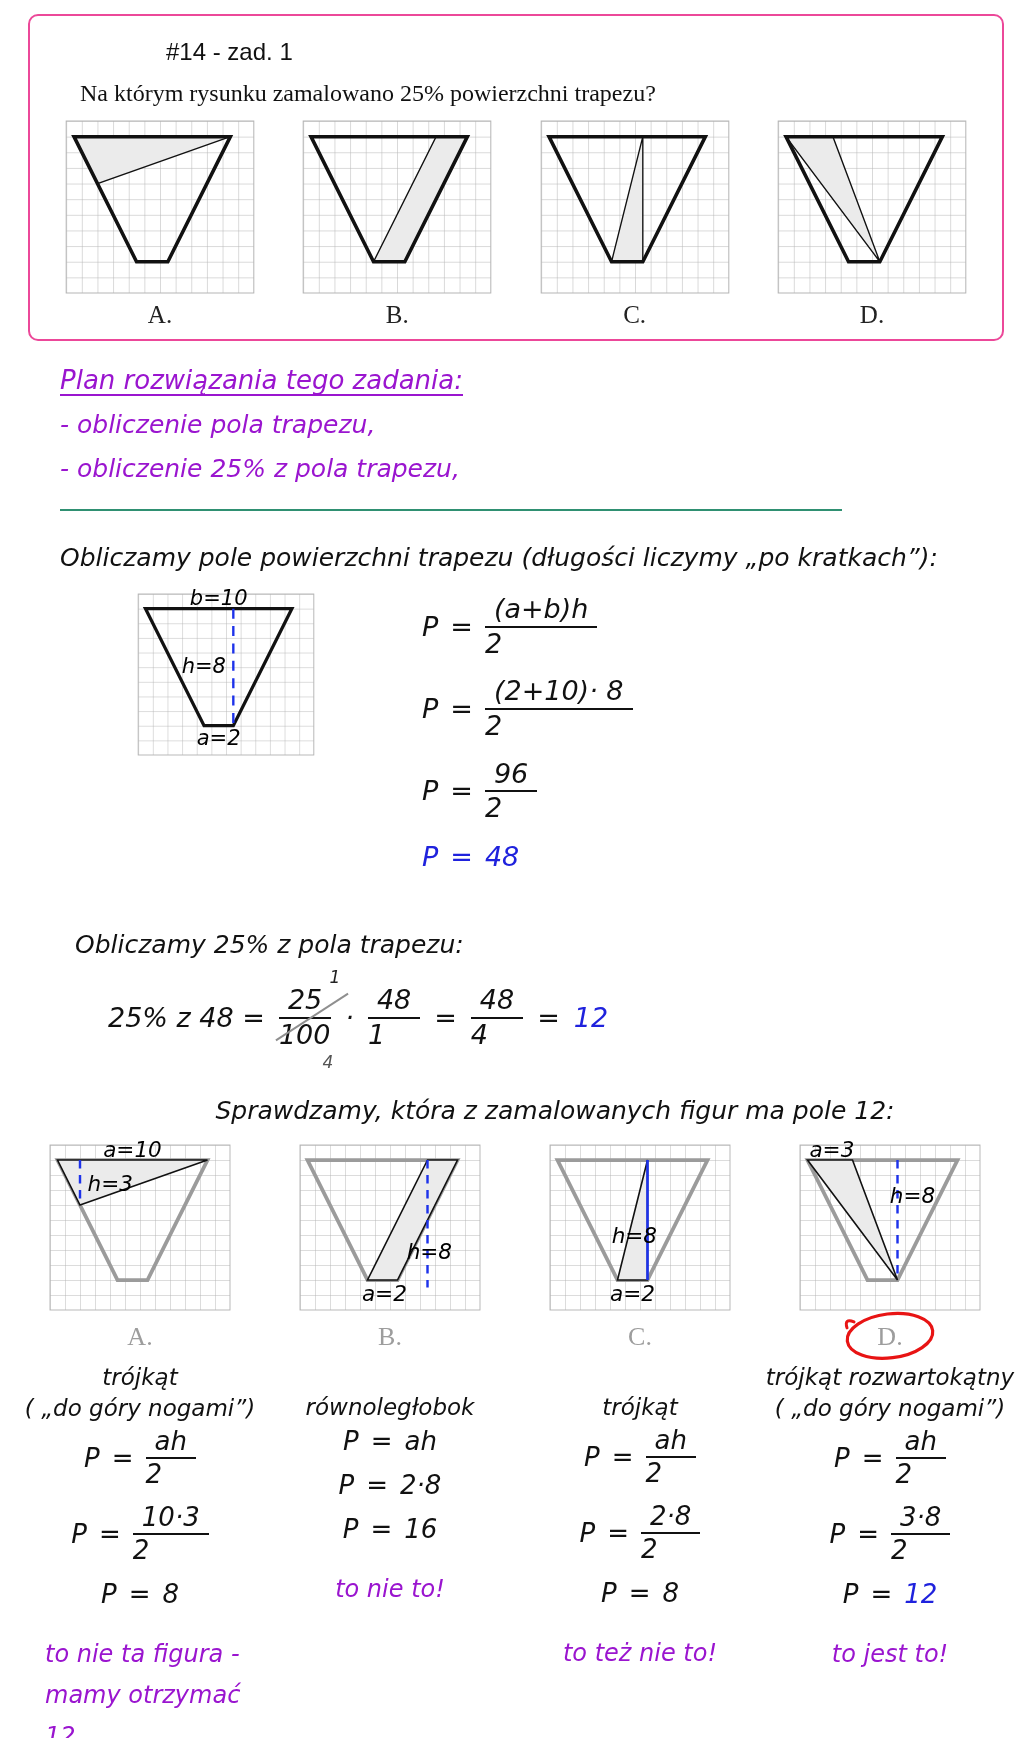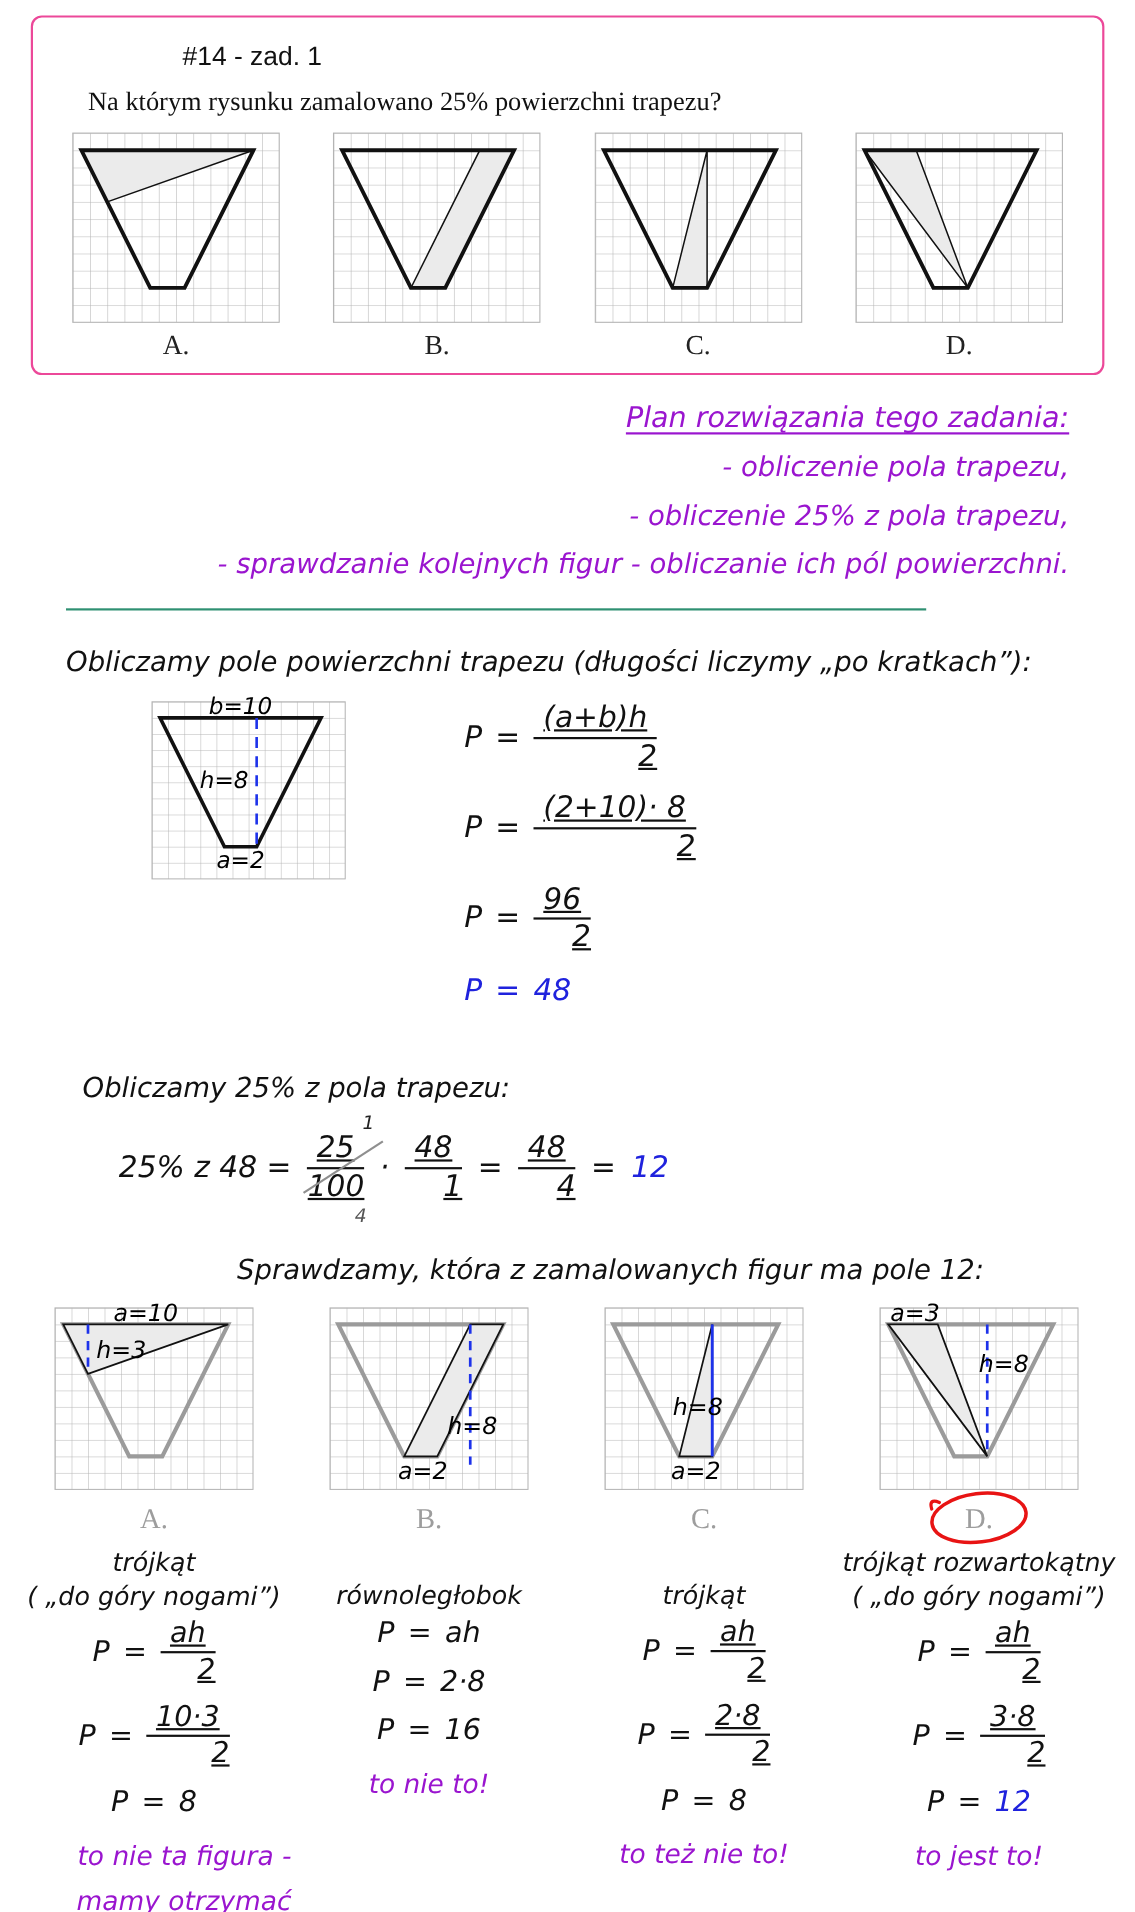--- a/index.html
+++ b/index.html
@@ -10,55 +10,55 @@
   .problem-box{margin:0 28px;border:2px solid #ec4899;border-radius:10px;padding:16px 18px 10px;background:#fff;}
   .p-title{font-size:24px;margin:6px 0 0 118px;}
   .p-question{font-family:"Liberation Serif",serif;font-size:24px;margin:14px 0 14px 32px;}
   .fig-row{display:flex;justify-content:space-between;padding:0 18px;}
   .fig-row figure{margin:0;display:flex;flex-direction:column;align-items:center;gap:8px;}
   .fig-row figcaption{font-family:"Liberation Serif",serif;font-size:25px;color:#222;}
   svg.fig{overflow:visible;display:block;}
 
   
   .hand{font-family:"DejaVu Sans",sans-serif;font-style:italic;}
-  .purple{color:#9a15cf;text-align:right;}
+  .purple{color:#9a15cf;}
   .blue{color:#1f22dd;}
   .plan{margin:24px 60px 0;}
   .plan-h{font-size:26px;text-decoration:underline;text-underline-offset:5px;}
   .plan-item{font-size:25px;margin-top:15px;}
   hr.teal{border:none;border-top:2px solid #2f9072;margin:26px 190px 0 60px;}
 
   .sec-h{font-size:25px;margin:32px 0 0 60px;}
   .sec-h2{font-size:25px;margin:40px 0 0 75px;}
   .sec-h3{font-size:25px;margin:46px 0 0 78px;text-align:center;}
 
   
   .hand-math{font-family:"DejaVu Sans",sans-serif;font-style:italic;font-size:27px;}
   .step{display:flex;align-items:center;gap:12px;margin-bottom:18px;}
-  .frac{display:inline-flex;flex-direction:column;align-items:flex-end;line-height:1.1;position:relative;text-decoration:underline;}
+  .frac{display:inline-flex;flex-direction:column;align-items:flex-start;line-height:1.1;position:relative;}
   .frac .num{padding:0 9px 2px;border-bottom:2.5px solid #111;}
   .frac .den{padding-top:1px;}
   .area-row{display:flex;align-items:flex-start;gap:108px;margin:22px 0 0 138px;}
 
   
   .pct-line{display:flex;align-items:center;gap:14px;margin:26px 0 34px 108px;}
   .cancel .strike{position:absolute;left:-10px;top:48%;width:86px;border-top:2px solid #8f8f8f;transform:rotate(-33deg);}
   .cancel .cup{position:absolute;top:-17px;right:-9px;font-size:17px;color:#222;}
   .cancel .cdn{position:absolute;bottom:-22px;right:-2px;font-size:17px;color:#555;}
 
   
   .cols{display:flex;margin:20px 15px 0;}
   .col{width:250px;display:flex;flex-direction:column;align-items:center;}
   .col svg.fig{width:180px;}
   .col-label{font-family:"Liberation Serif",serif;font-size:26px;color:#9d9d9d;margin-top:10px;position:relative;padding:2px 10px;}
   .dcirc{position:absolute;left:50%;top:50%;transform:translate(-50%,-52%);pointer-events:none;}
   .fig-name{font-size:23px;text-align:center;line-height:1.2;margin-top:4px;}
   .name-block{min-height:62px;display:flex;flex-direction:column;justify-content:flex-end;margin-top:6px;}
   .col .step{justify-content:center;font-size:26px;margin:4px 0 10px;}
-  .verdict{font-size:24px;margin-top:4px;line-height:1.7;}
+  .verdict{font-size:24px;margin-top:15px;line-height:1.7;}
   .verdict.left{align-self:flex-start;margin-left:30px;}
 </style>
 </head>
 <body>
 
 <svg width="0" height="0" style="position:absolute" aria-hidden="true">
   <defs>
     <pattern id="g16" width="16" height="16" patternUnits="userSpaceOnUse">
       <path d="M16 0H0V16" fill="none" stroke="#b4b4b4" stroke-width="1"></path>
     </pattern>
@@ -108,21 +108,20 @@
         <figcaption>D.</figcaption>
       </figure>
 
     </div>
   </div>
 
   <div class="plan hand purple">
     <div class="plan-h">Plan rozwiązania tego zadania:</div>
     <div class="plan-item">- obliczenie pola trapezu,</div>
     <div class="plan-item">- obliczenie 25% z pola trapezu,</div>
-    <div class="plan-item">- sprawdzanie kolejnych figur - obliczanie ich pól powierzchni.</div>
   </div>
 
   <hr class="teal">
 
   <div class="sec-h hand">Obliczamy pole powierzchni trapezu (długości liczymy „po kratkach”):</div>
 
   <div class="area-row">
     <svg class="fig" width="176" height="161" viewBox="0 0 192 176">
       <rect width="192" height="176" fill="url(#g16)" stroke="#b4b4b4"></rect>
       <polygon points="8,16 168,16 104,144 72,144" fill="none" stroke="#111" stroke-width="3.6"></polygon>

